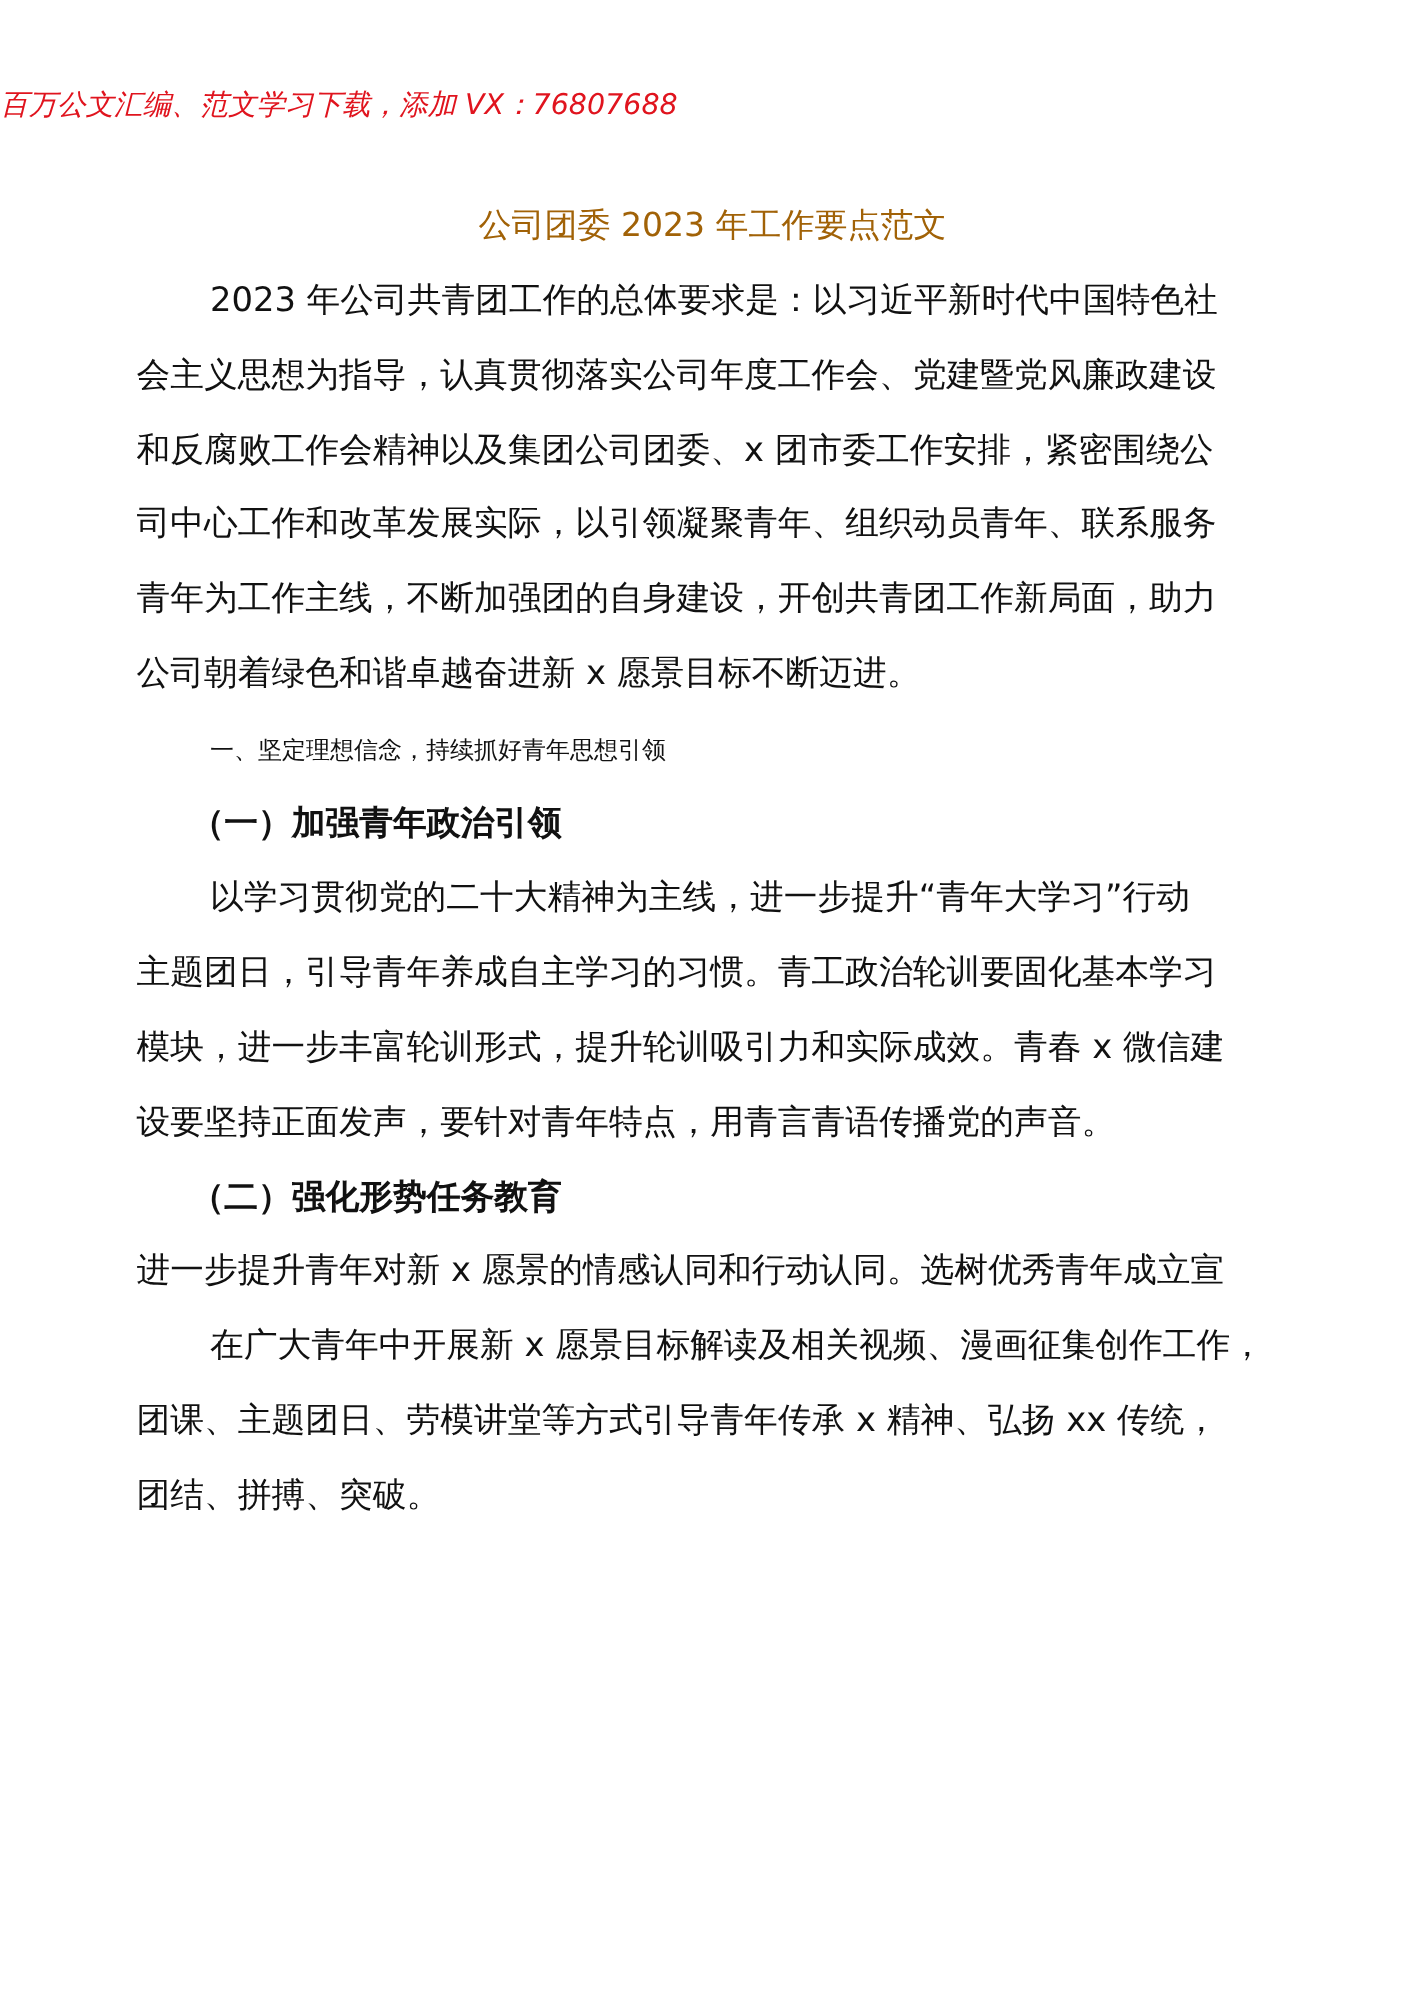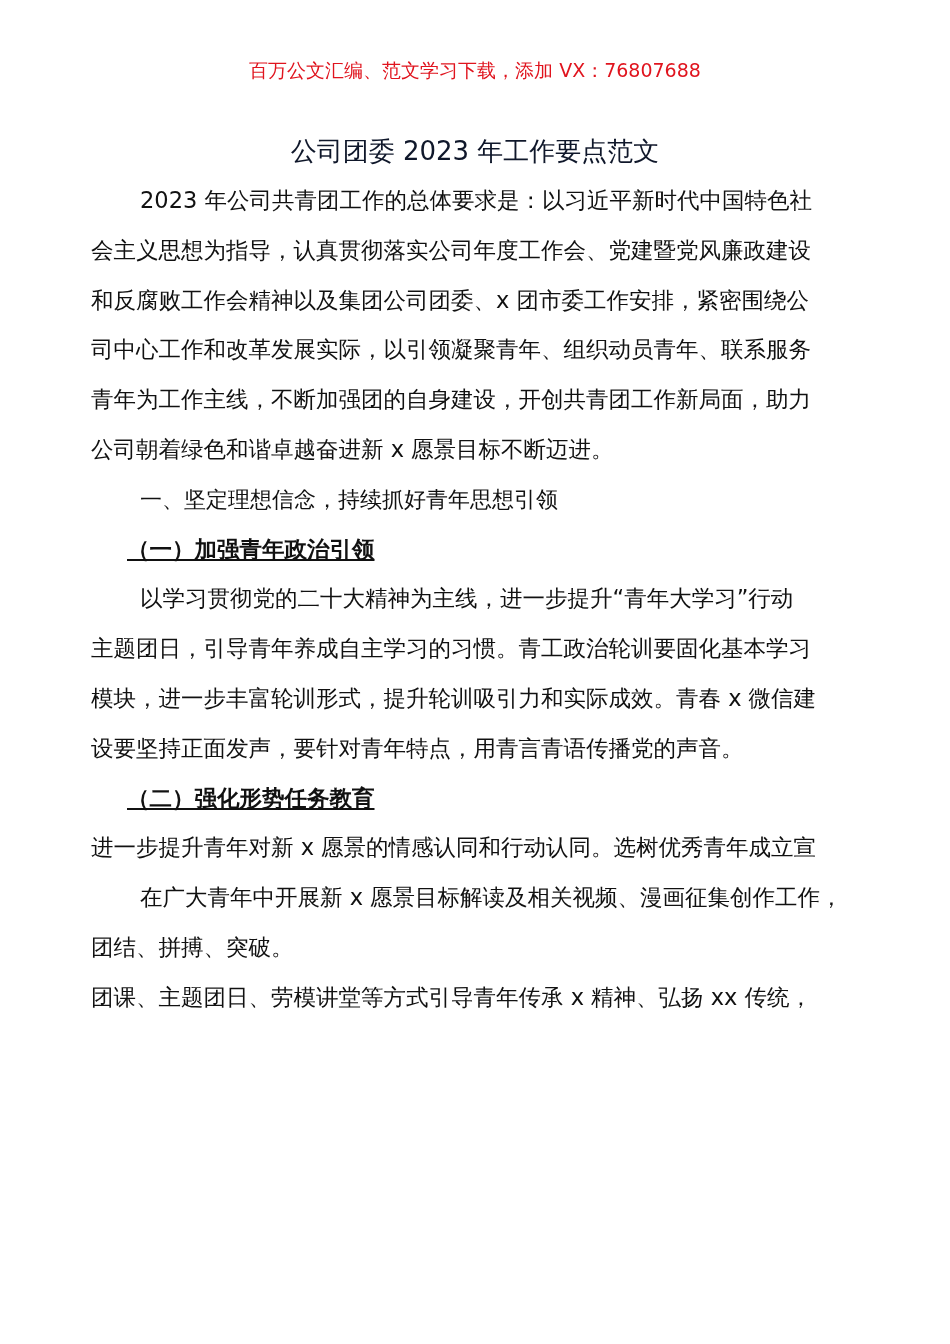--- a/index.html
+++ b/index.html
@@ -13,67 +13,67 @@
     position: relative;
     overflow: hidden;
     font-family: "DejaVu Sans", "Liberation Sans", sans-serif;
     color: #111111;
   }
   .watermark {
     position: absolute;
     top: 57px;
     left: 0;
     width: 950px;
-    text-align: center;
+    text-align: left;
     font-size: 19px;
     line-height: 26px;
     color: #e0141e;
     letter-spacing: 0px;
+    font-style: italic;
   }
   .title {
     position: absolute;
     top: 136px;
     left: 0;
     width: 950px;
     text-align: center;
-    font-size: 26px;
+    font-size: 22px;
     line-height: 30px;
-    color: #0f172a;
+    color: #a16207;
   }
   .content {
     position: absolute;
     top: 176px;
     left: 91px;
     width: 772px;
   }
   .line {
     display: block;
     white-space: nowrap;
     height: 49.8px;
     font-size: 22.5px;
     line-height: 49.8px;
   }
   .line.indent { padding-left: 49px; }
   .heading1 {
     display: block;
     white-space: nowrap;
     height: 49.8px;
-    font-size: 22px;
+    font-size: 16px;
     line-height: 49.8px;
     padding-left: 49px;
   }
   .heading2 {
     display: block;
     white-space: nowrap;
     height: 49.8px;
     font-size: 22.5px;
     line-height: 49.8px;
     padding-left: 36px;
     font-weight: bold;
-    text-decoration: underline;
   }
 </style>
 </head>
 <body>
 
 <div class="watermark">百万公文汇编、范文学习下载，添加 VX：76807688</div>
 
 <div class="title">公司团委 2023 年工作要点范文</div>
 
 <div class="content">
@@ -88,16 +88,16 @@
 
   <span class="heading2">（一）加强青年政治引领</span>
   <span class="line indent">以学习贯彻党的二十大精神为主线，进一步提升“青年大学习”行动</span>
   <span class="line">主题团日，引导青年养成自主学习的习惯。青工政治轮训要固化基本学习</span>
   <span class="line">模块，进一步丰富轮训形式，提升轮训吸引力和实际成效。青春 x 微信建</span>
   <span class="line">设要坚持正面发声，要针对青年特点，用青言青语传播党的声音。</span>
 
   <span class="heading2">（二）强化形势任务教育</span>
   <span class="line">进一步提升青年对新 x 愿景的情感认同和行动认同。选树优秀青年成立宣</span>
   <span class="line indent">在广大青年中开展新 x 愿景目标解读及相关视频、漫画征集创作工作，</span>
+  <span class="line">团课、主题团日、劳模讲堂等方式引导青年传承 x 精神、弘扬 xx 传统，</span>
   <span class="line">团结、拼搏、突破。</span>
-  <span class="line">团课、主题团日、劳模讲堂等方式引导青年传承 x 精神、弘扬 xx 传统，</span>
 
 </div>
 
 </body></html>

